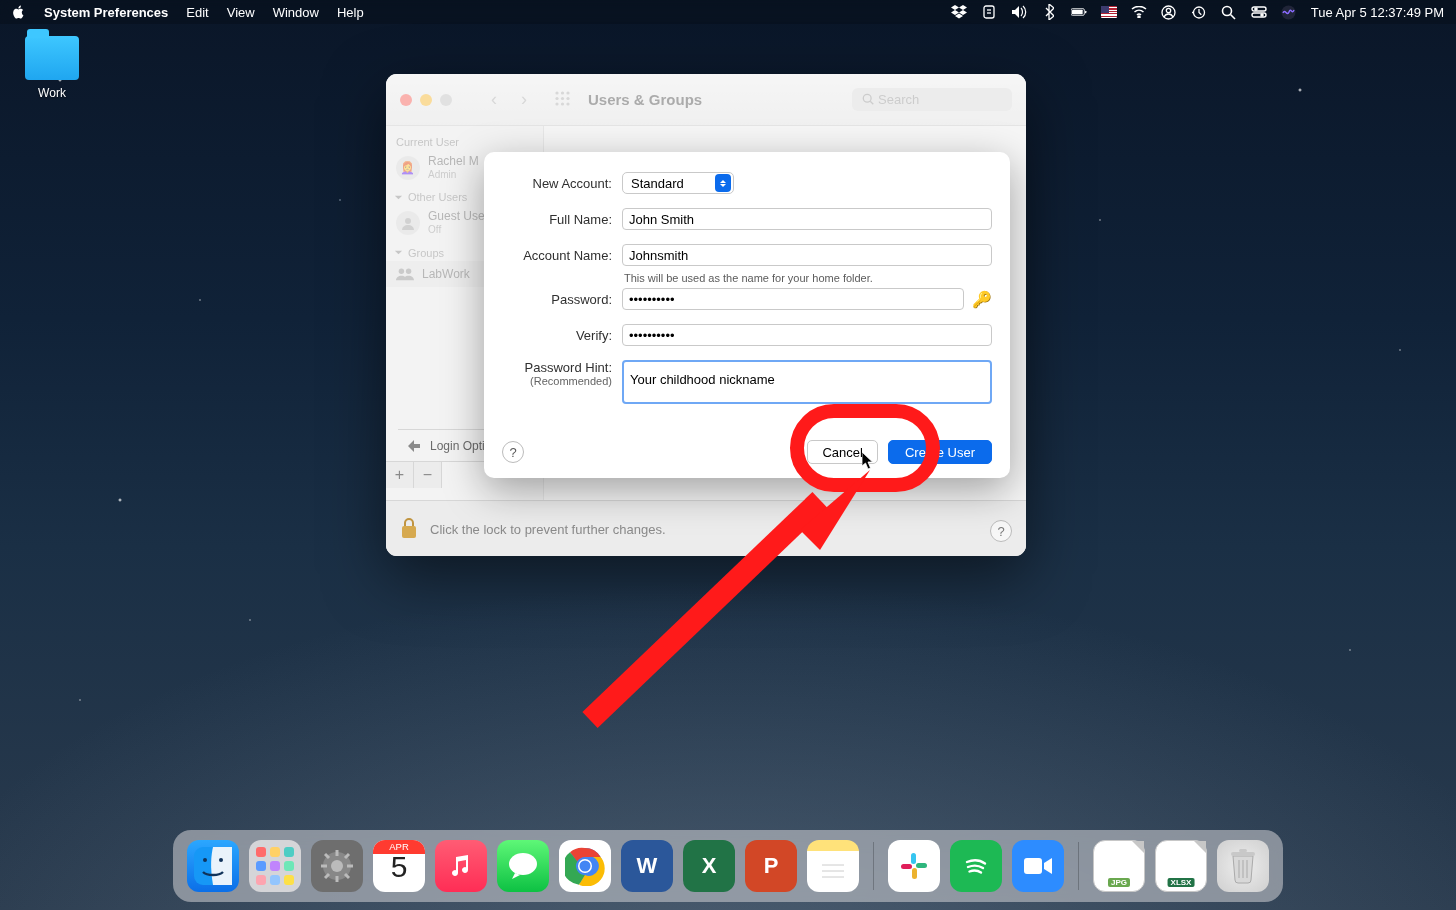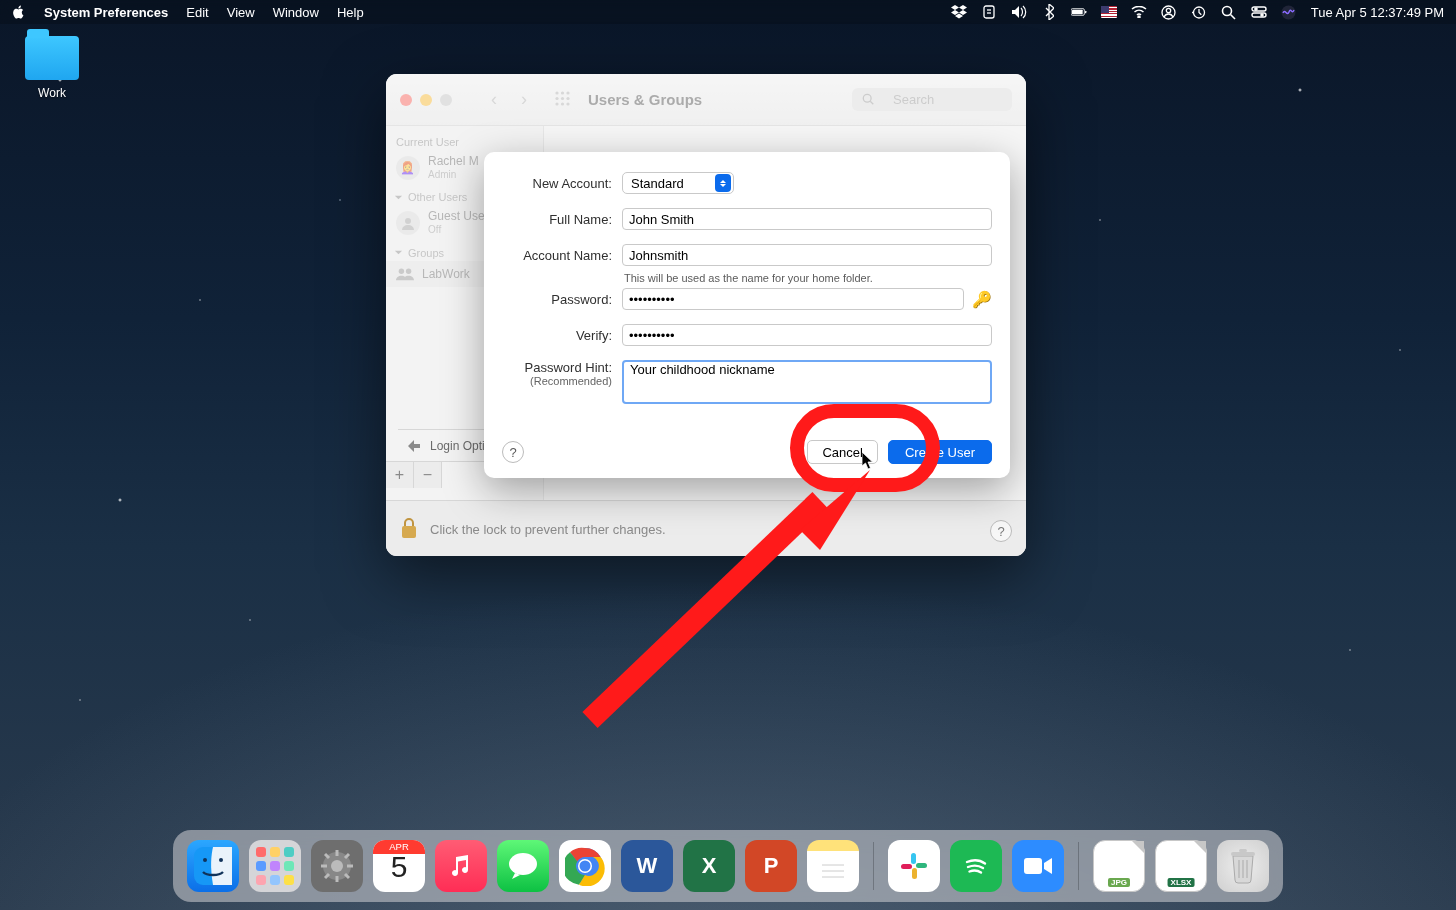--- a/index.html
+++ b/index.html
@@ -55,21 +55,21 @@
 }
 .titlebar { height:52px; display:flex; align-items:center; padding:0 14px; gap:10px; background:linear-gradient(#f5f5f5,#e9e9e9); border-bottom:1px solid #d0d0d0;}
 .traffic { display:flex; gap:8px; }
 .traffic span { width:12px; height:12px; border-radius:50%; display:block;}
 .tr-red{background:#ff5f57;} .tr-yel{background:#febc2e;} .tr-grn{background:#c8c8c8;}
 .nav-arrows { display:flex; gap:2px; margin-left:18px;}
 .nav-arrows button{width:28px;height:24px;border:none;background:transparent;color:#b3b3b3;font-size:18px;border-radius:5px;}
 .grid-btn{margin-left:6px;color:#b3b3b3;font-size:15px;}
 .win-title{flex:0 0 auto;margin-left:7px;font-weight:600;color:#505050;font-size:15px;}
 .spacer{flex:1;}
-.searchbox{display:flex;align-items:center;gap:18px;background:#e0e0e0;border-radius:6px;padding:4px 10px;width:160px;color:#9a9a9a;font-size:13px;text-align:center;}
+.searchbox{display:flex;align-items:center;gap:3px;background:#e0e0e0;border-radius:6px;padding:4px 10px;width:160px;color:#9a9a9a;font-size:13px;text-align:center;}
 .searchbox svg{width:13px;height:13px;fill:#9a9a9a;}
 
 .win-body{display:flex;height:calc(100% - 52px - 56px);}
 .sidebar{width:158px;background:#f0f0f0;border-right:1px solid #d6d6d6;padding:6px 0;font-size:12px;color:#6b6b6b;}
 .side-head{font-size:11px;color:#8c8c8c;padding:4px 10px 2px;}
 .side-item{display:flex;align-items:center;gap:8px;padding:5px 10px;}
 .side-item .avatar{width:24px;height:24px;border-radius:50%;background:#dcdcdc;display:flex;align-items:center;justify-content:center;color:#9d9d9d;}
 .side-item .lbl{display:flex;flex-direction:column;line-height:1.15;}
 .side-item .lbl .sub{font-size:10px;color:#9a9a9a;}
 .disclose{display:flex;align-items:center;gap:5px;padding:6px 8px 2px;font-size:11px;color:#8d8d8d;}
@@ -101,21 +101,21 @@
 .form-field{flex:1;position:relative;}
 .sel{display:flex;align-items:center;justify-content:space-between;border:1px solid #c9c9c9;border-radius:5px;height:22px;padding:0 2px 0 8px;font-size:13px;width:112px;}
 .sel .stepper{width:16px;height:18px;background:#0b6bec;border-radius:4px;display:flex;flex-direction:column;align-items:center;justify-content:center;}
 .sel .stepper::before,.sel .stepper::after{content:"";border:3px solid transparent;}
 .sel .stepper::before{border-bottom-color:#fff;margin-bottom:1px;}
 .sel .stepper::after{border-top-color:#fff;}
 input.txt{width:100%;height:22px;border:1px solid #c9c9c9;border-radius:4px;padding:0 6px;font-size:13px;}
 .hint-note{font-size:11px;color:#5b5b5b;margin-top:4px;padding-left:2px;}
 .pwd-row{display:flex;align-items:center;gap:8px;}
 .key-icon{color:#9a9a9a;font-size:16px;}
-textarea.txt{width:100%;height:44px;border:2px solid #6fa8f5;border-radius:4px;padding:0 6px;font-size:13px;resize:none;outline:none;}
+textarea.txt{width:100%;height:44px;border:2px solid #6fa8f5;border-radius:4px;padding:10px 6px;font-size:13px;resize:none;outline:none;}
 .sheet-actions{position:absolute;left:18px;right:18px;bottom:14px;display:flex;align-items:center;}
 .sheet-actions .qmark{width:22px;height:22px;border-radius:50%;border:1px solid #bcbcbc;display:flex;align-items:center;justify-content:center;font-size:13px;color:#5a5a5a;}
 .sheet-actions .gap{flex:1;}
 .btn{height:24px;padding:0 14px;border-radius:5px;font-size:13px;border:1px solid #c8c8c8;background:#fff;}
 .btn.primary{background:#0b6bec;color:#fff;border-color:#0b6bec;margin-left:10px;padding:0 16px;}
 
 
 .annot-circle{position:absolute;left:790px;top:404px;width:150px;height:88px;border:14px solid #ff1a1a;border-radius:48px;z-index:9;pointer-events:none;}
 .annot-arrow{position:absolute;left:570px;top:470px;width:300px;height:260px;z-index:9;pointer-events:none;}
 .cursor{position:absolute;left:862px;top:452px;z-index:10;pointer-events:none;}

